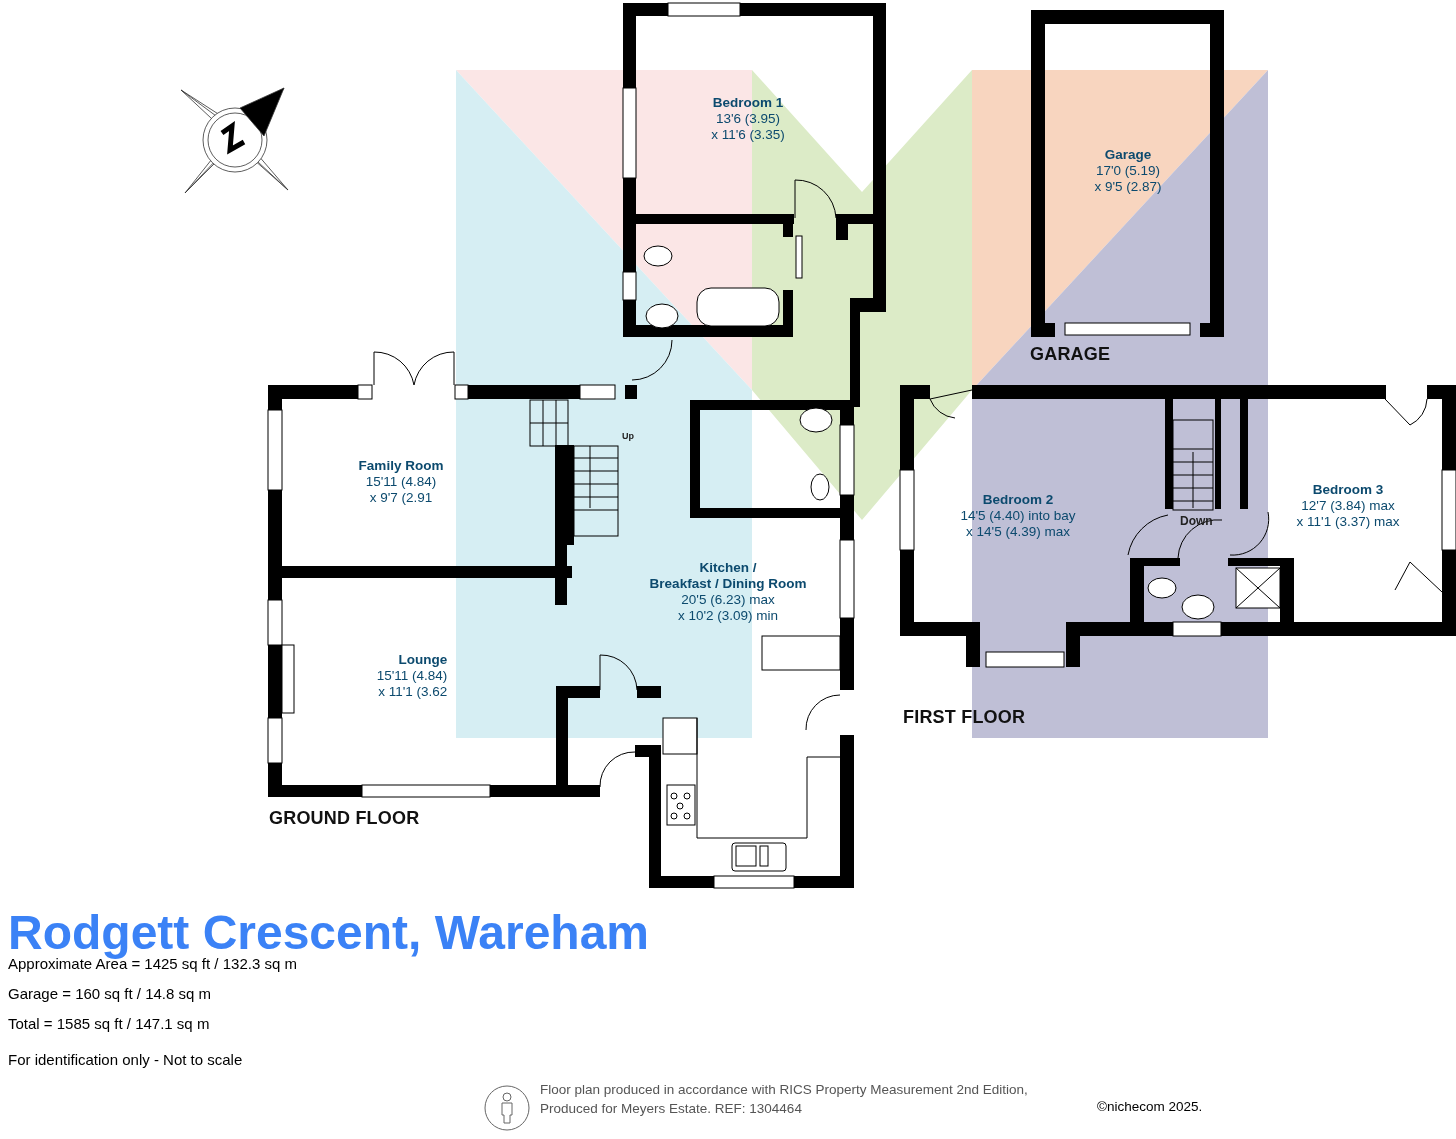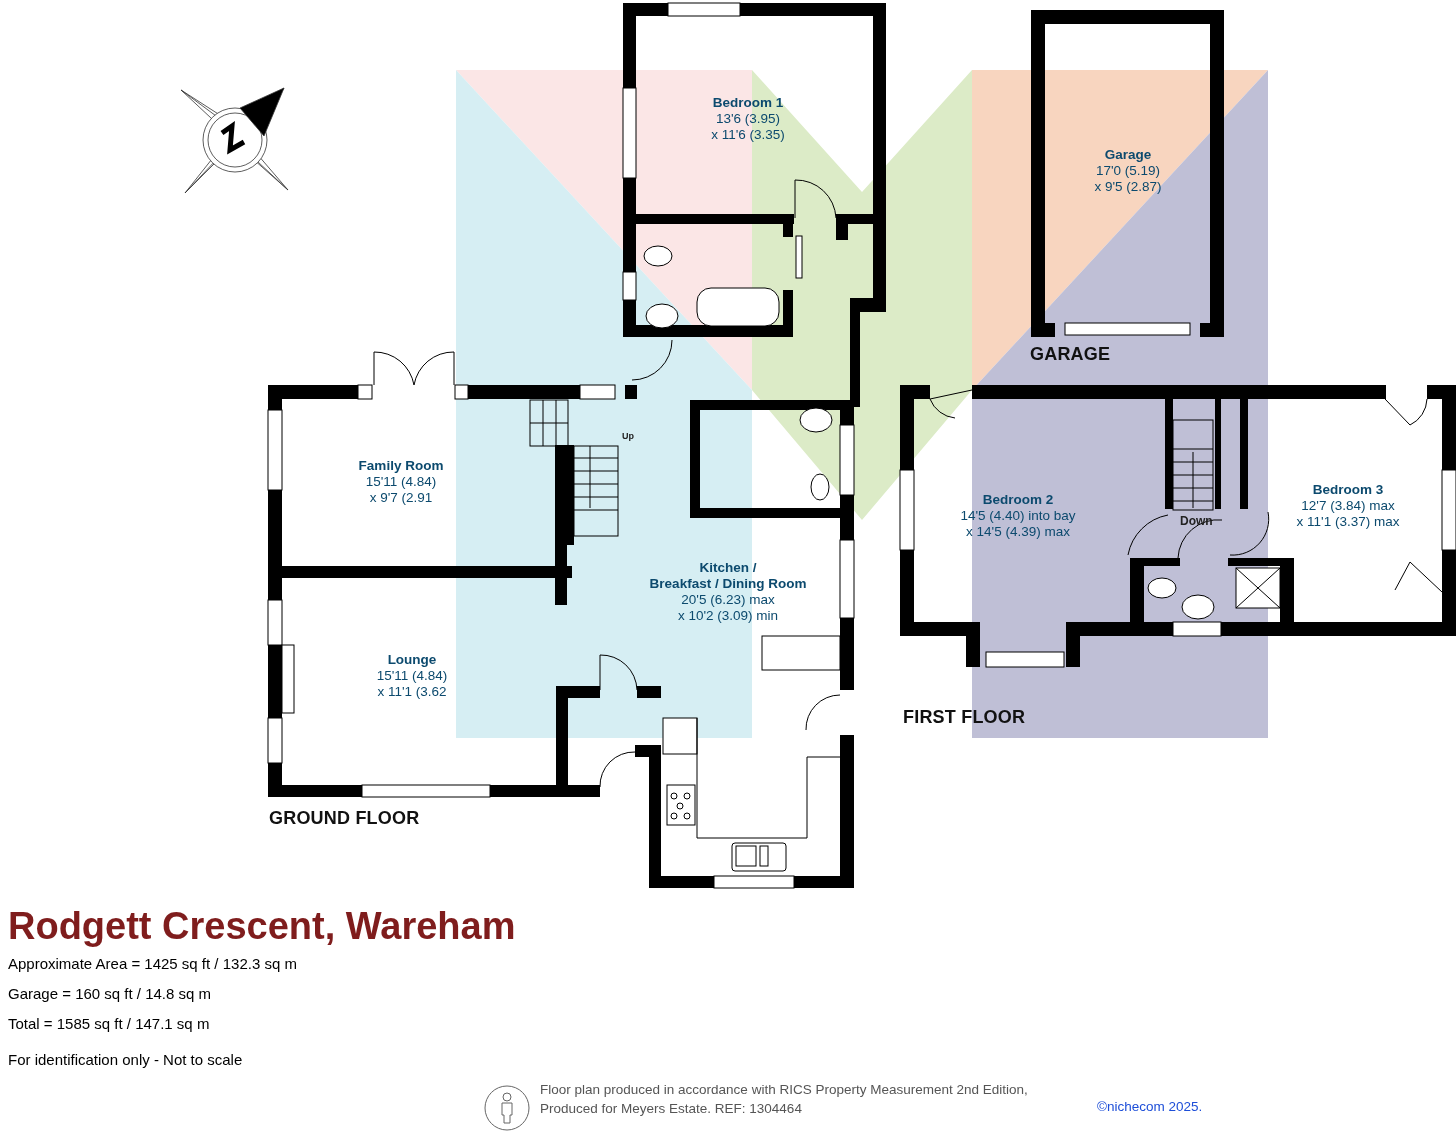--- a/index.html
+++ b/index.html
@@ -3,26 +3,26 @@
 <meta charset="utf-8">
 <style>
   html, body { margin:0; padding:0; background:#ffffff; }
   body { width:1456px; height:1139px; position:relative; overflow:hidden; font-family:"Liberation Sans", sans-serif; color:#111; }
   #plan { position:absolute; left:0; top:0; }
   .room-label { position:absolute; text-align:center; font-size:13.5px; line-height:16px; color:#0c4a6e; white-space:nowrap; transform:translateX(-50%); }
   .room-label .name { font-weight:bold; display:block; }
   .room-label .dim { display:block; }
   .floor-label { position:absolute; font-weight:bold; font-size:18px; color:#111; letter-spacing:0.2px; }
   .small-label { position:absolute; font-weight:bold; font-size:9px; color:#222; }
-  #title { position:absolute; left:8px; top:905px; font-size:38px; font-weight:bold; color:#7f1d1d; }
+  #title { position:absolute; left:8px; top:905px; font-size:48px; font-weight:bold; color:#3b82f6; }
   .area-line { position:absolute; left:8px; font-size:15px; color:#000000; }
   #disclaimer { position:absolute; left:8px; top:1051px; font-size:15px; color:#000; }
   #footer { position:absolute; left:483px; top:1081px; height:52px; }
   #footer .txt { position:absolute; left:57px; top:0; font-size:13.5px; line-height:18.5px; color:#555; white-space:nowrap; }
-  #footer .brand { position:absolute; left:614px; top:18px; font-size:13.5px; color:#1d4ed8; white-space:nowrap; }
+  #footer .brand { position:absolute; left:614px; top:18px; font-size:13.5px; color:#000000; white-space:nowrap; }
 </style>
 </head>
 <body>
 
 <svg id="plan" width="1456" height="1139" viewBox="0 0 1456 1139" xmlns="http://www.w3.org/2000/svg">
 
   <g>
     <polygon points="456,70 752,70 752,390" fill="#fbe6e6"></polygon>
     <polygon points="456,70 752,390 752,738 456,738" fill="#d6eef3"></polygon>
     <polygon points="752,70 862,192 972,70 972,390 862,520 752,390" fill="#dcebc7"></polygon>
@@ -202,21 +202,21 @@
   <span class="dim">x 9'7 (2.91</span>
 </div>
 
 <div class="room-label" style="left:728px; top:560px;">
   <span class="name">Kitchen /</span>
   <span class="name">Breakfast / Dining Room</span>
   <span class="dim">20'5 (6.23) max</span>
   <span class="dim">x 10'2 (3.09) min</span>
 </div>
 
-<div class="room-label" style="left:412px; top:652px;">
+<div class="room-label" style="left:412px; top:652px;text-align:right;">
   <span class="name">Lounge</span>
   <span class="dim">15'11 (4.84)</span>
   <span class="dim">x 11'1 (3.62</span>
 </div>
 
 <div class="room-label" style="left:1018px; top:492px;">
   <span class="name">Bedroom 2</span>
   <span class="dim">14'5 (4.40) into bay</span>
   <span class="dim">x 14'5 (4.39) max</span>
 </div>

